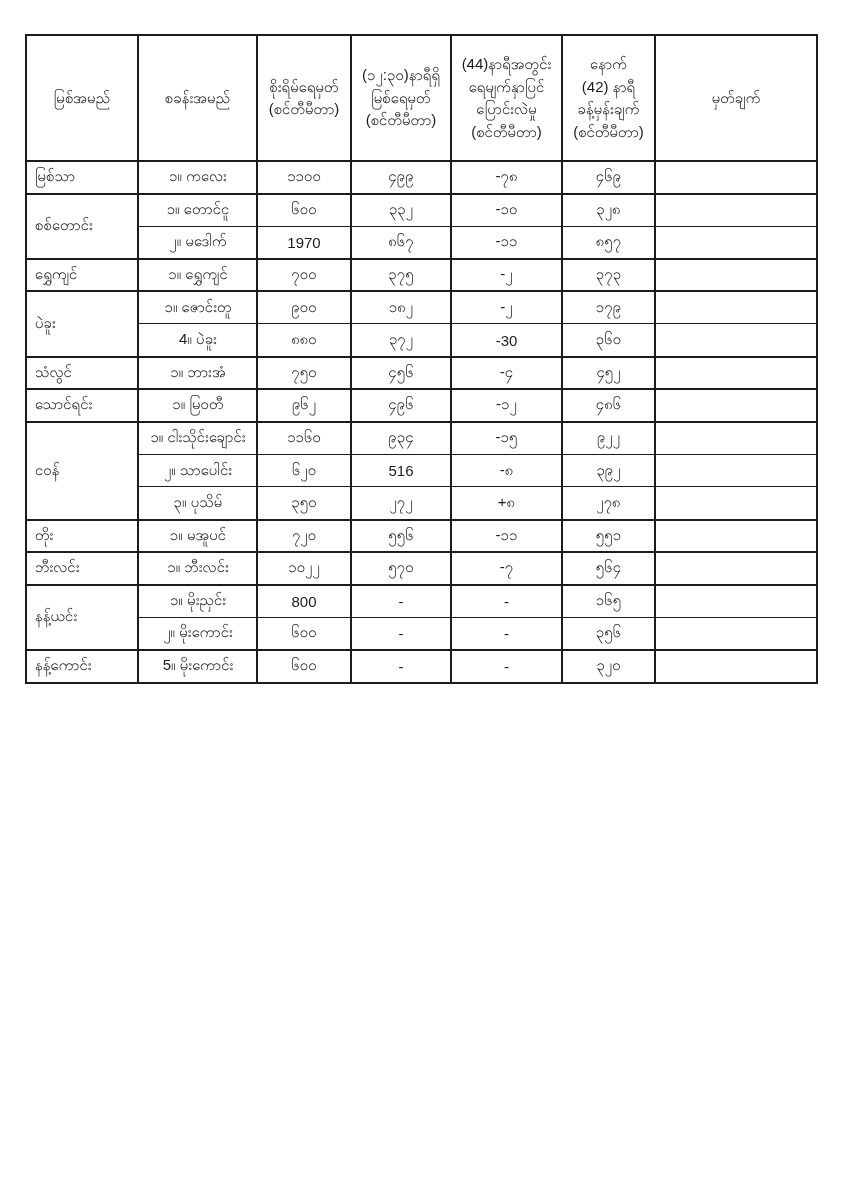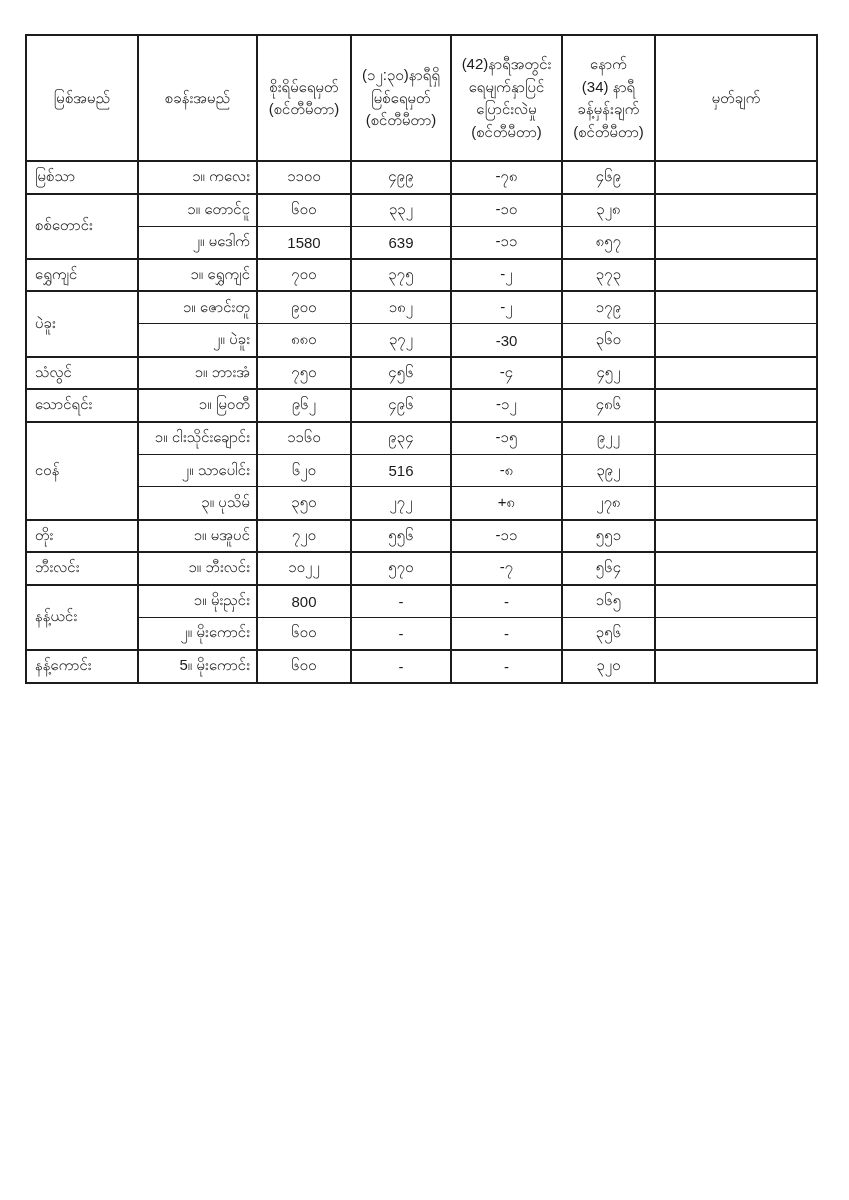--- a/index.html
+++ b/index.html
@@ -35,21 +35,21 @@
   .wl-table thead th {
     height: 126px;
     font-weight: normal;
     text-align: center;
     white-space: pre-line;
     line-height: 1.5;
     padding: 4px 2px;
   }
   .wl-table tbody td { height: 32.6px; }
   td.c-river   { text-align: left;  padding-left: 8px; }
-  td.c-station { text-align: right;  padding-left: 7px; }
+  td.c-station { text-align: center;  padding-left: 7px; }
   td.c-num     { text-align: center; }
   td.c-remark  { text-align: left; }
 </style>
 </head>
 <body>
 
 <div class="page">
   <table class="wl-table">
     <colgroup id="colgroup">
         <col style="width: 112px;">
@@ -62,26 +62,26 @@
       </colgroup>
     <thead>
       <tr id="header-row">
           <th>မြစ်အမည်</th>
           <th>စခန်းအမည်</th>
           <th>စိုးရိမ်ရေမှတ်
 (စင်တီမီတာ)</th>
           <th>(၁၂:၃၀)နာရီရှိ
 မြစ်ရေမှတ်
 (စင်တီမီတာ)</th>
-          <th>(42)နာရီအတွင်း
+          <th>(44)နာရီအတွင်း
 ရေမျက်နှာပြင်
 ပြောင်းလဲမှု
 (စင်တီမီတာ)</th>
           <th>နောက်
-(34) နာရီ
+(42) နာရီ
 ခန့်မှန်းချက်
 (စင်တီမီတာ)</th>
           <th>မှတ်ချက်</th>
         </tr>
     </thead>
     <tbody id="table-body">
         <tr class="group-start group-end">
           <td class="c-river" rowspan="1">မြစ်သာ</td>
           <td class="c-station">၁။ ကလေး</td>
           <td class="c-num">၁၁၀၀</td>
@@ -94,22 +94,22 @@
           <td class="c-river" rowspan="2">စစ်တောင်း</td>
           <td class="c-station">၁။ တောင်ငူ</td>
           <td class="c-num">၆၀၀</td>
           <td class="c-num">၃၃၂</td>
           <td class="c-num">-၁၀</td>
           <td class="c-num">၃၂၈</td>
           <td class="c-remark"></td>
         </tr>
         <tr class="group-end">
           <td class="c-station">၂။ မဒေါက်</td>
-          <td class="c-num">1580</td>
-          <td class="c-num">639</td>
+          <td class="c-num">1970</td>
+          <td class="c-num">၈၆၇</td>
           <td class="c-num">-၁၁</td>
           <td class="c-num">၈၅၇</td>
           <td class="c-remark"></td>
         </tr>
         <tr class="group-start group-end">
           <td class="c-river" rowspan="1">ရွှေကျင်</td>
           <td class="c-station">၁။ ရွှေကျင်</td>
           <td class="c-num">၇၀၀</td>
           <td class="c-num">၃၇၅</td>
           <td class="c-num">-၂</td>
@@ -119,21 +119,21 @@
         <tr class="group-start">
           <td class="c-river" rowspan="2">ပဲခူး</td>
           <td class="c-station">၁။ ဇောင်းတူ</td>
           <td class="c-num">၉၀၀</td>
           <td class="c-num">၁၈၂</td>
           <td class="c-num">-၂</td>
           <td class="c-num">၁၇၉</td>
           <td class="c-remark"></td>
         </tr>
         <tr class="group-end">
-          <td class="c-station">၂။ ပဲခူး</td>
+          <td class="c-station">4။ ပဲခူး</td>
           <td class="c-num">၈၈၀</td>
           <td class="c-num">၃၇၂</td>
           <td class="c-num">-30</td>
           <td class="c-num">၃၆၀</td>
           <td class="c-remark"></td>
         </tr>
         <tr class="group-start group-end">
           <td class="c-river" rowspan="1">သံလွင်</td>
           <td class="c-station">၁။ ဘားအံ</td>
           <td class="c-num">၇၅၀</td>

